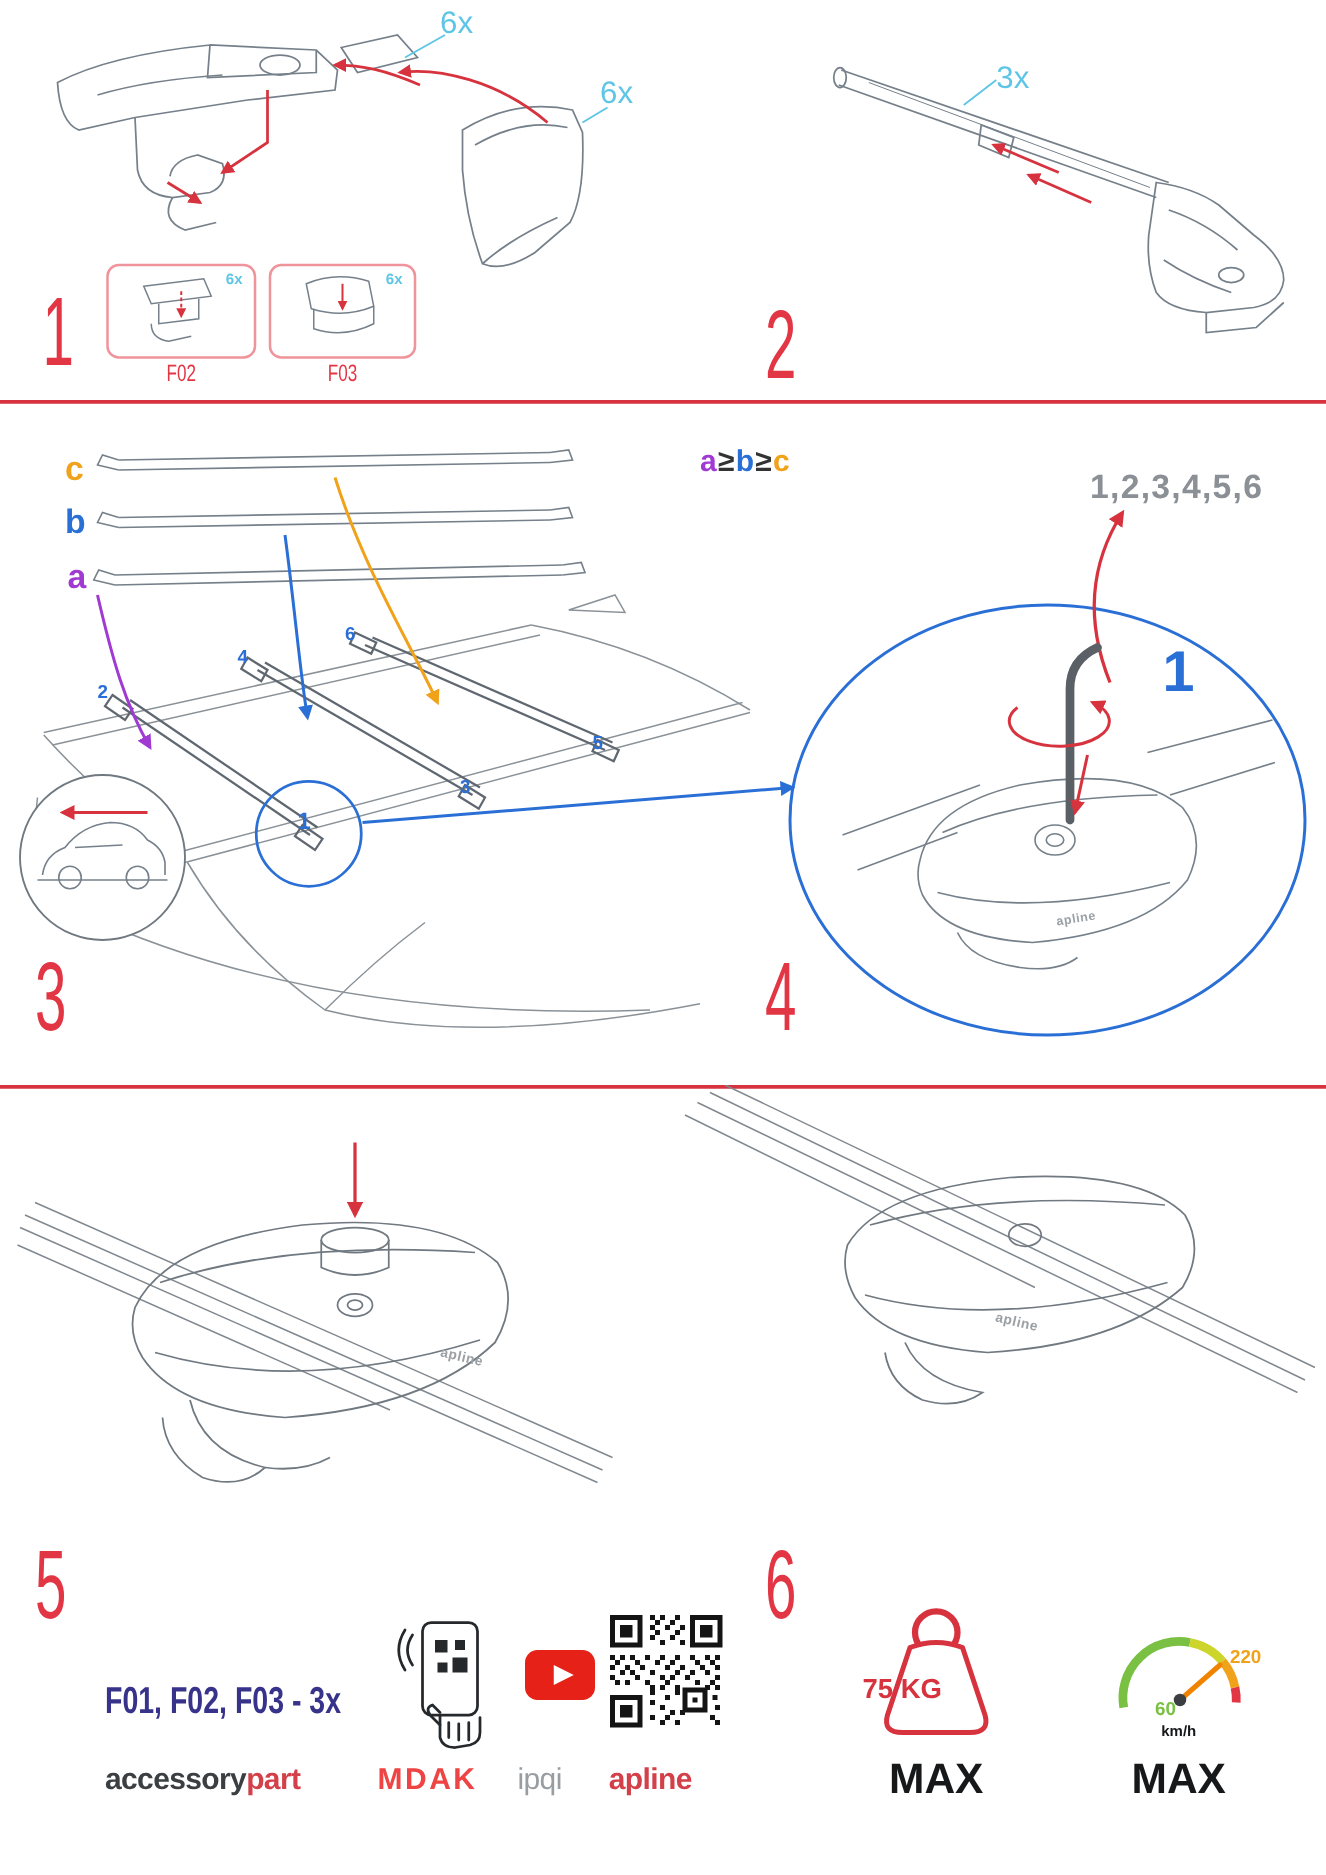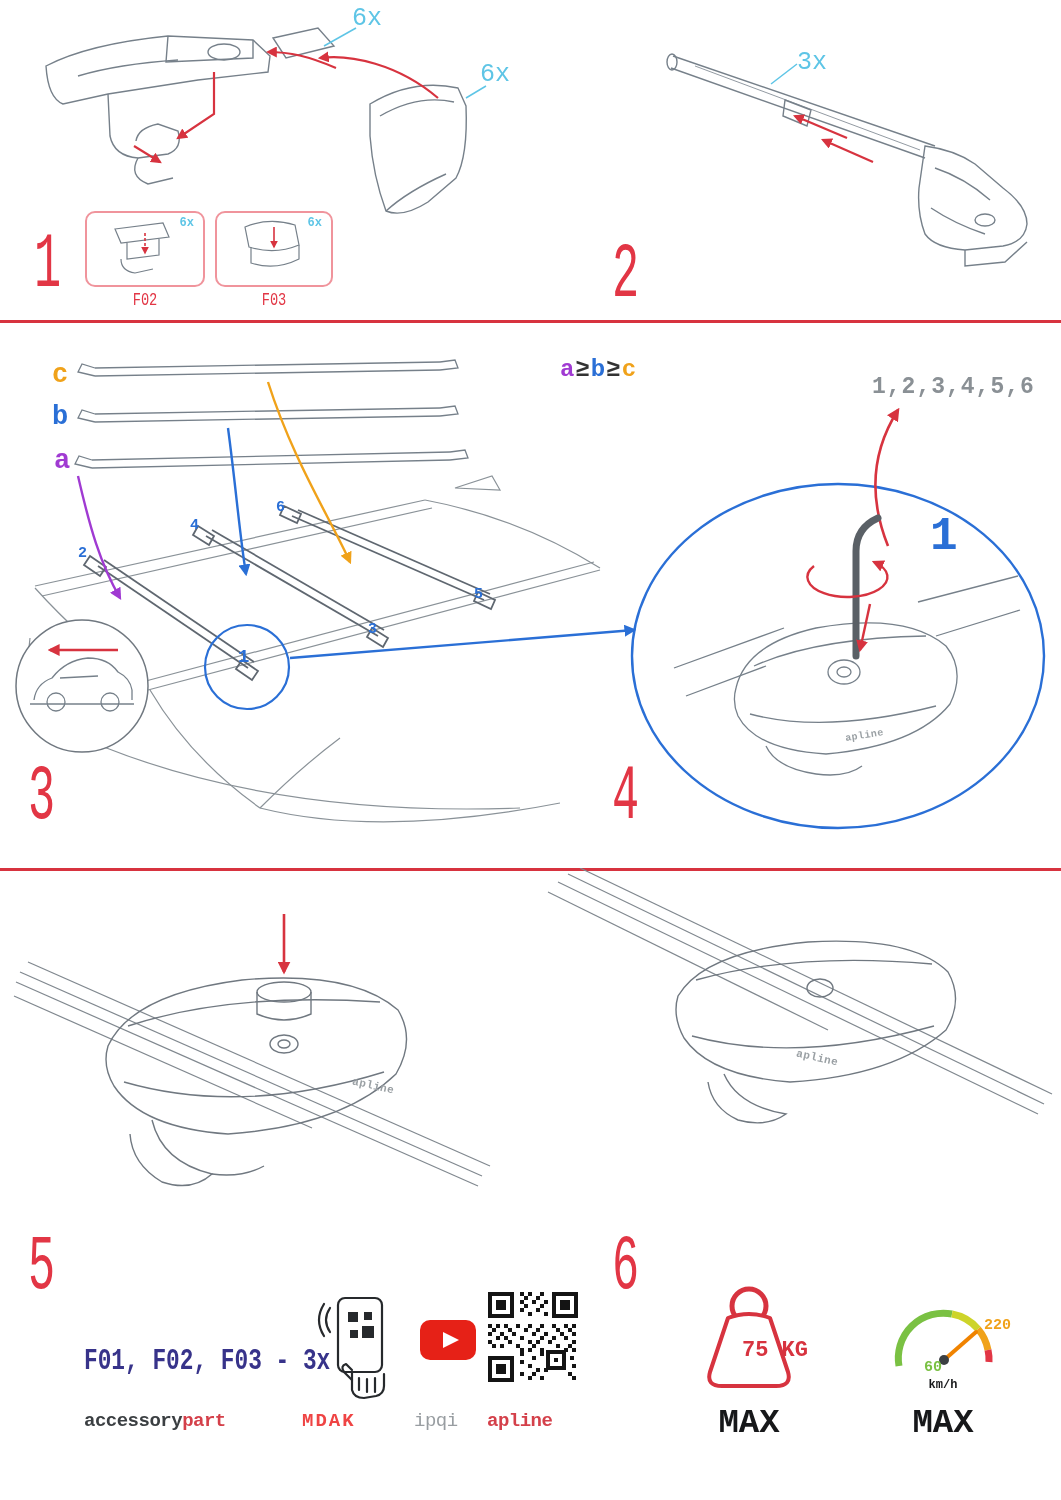--- a/index.html
+++ b/index.html
@@ -1,41 +1,41 @@
 <!DOCTYPE html>
 <html><head>
 <meta charset="utf-8">
 <style>
   *{box-sizing:border-box}
   body{margin:0;background:#fff}
   .page{position:relative;width:1061px;height:1500px;background:#fff;overflow:hidden;
-        font-family:Liberation Mono, monospace;color:#222}
+        font-family:Liberation Sans, sans-serif;color:#222}
   .abs{position:absolute}
   .divider{position:absolute;left:0;width:1061px;height:3px;background:#d7333f}
   .step-num{position:absolute;color:#e23645;font-size:78px;line-height:.95;font-weight:500;
             transform:scaleX(.58);transform-origin:left top;letter-spacing:-3px}
   .qty{position:absolute;color:#5ec5e6;font-size:25px;font-weight:500}
   .mini-box{position:absolute;border:2px solid #f0949c;border-radius:10px;background:#fff}
   .mini-qty{position:absolute;top:3px;right:9px;color:#5ec5e6;font-size:12px;font-weight:600}
   .mini-label{position:absolute;color:#e23645;font-size:19px;text-align:center;
               transform:scaleX(.72);transform-origin:center top;font-weight:500}
   .letter{position:absolute;font-size:27px;font-weight:700;line-height:1}
   .purple{color:#a03ad2}.blue{color:#2a6fd6}.orange{color:#f0a21a}
   .rule{position:absolute;font-size:24px;font-weight:700;color:#333;letter-spacing:1px}
   .roofnum{position:absolute;color:#2a6fd6;font-weight:700;font-size:15px;line-height:1}
-  .seq{position:absolute;color:#8a9095;font-weight:700;font-size:23px;letter-spacing:1px}
+  .seq{position:absolute;color:#8a9095;font-weight:700;font-size:27px;letter-spacing:1px}
   .big1{position:absolute;color:#2a6fd6;font-weight:700;font-size:46px;line-height:1}
   .lcd{transform:scaleX(.76);transform-origin:left top}
   .navy{color:#37338a}
   .parts-line{position:absolute;font-size:30px;font-weight:600;letter-spacing:0}
-  .brand{position:absolute;font-size:19px;font-weight:700;letter-spacing:-.5px;line-height:1}
+  .brand{position:absolute;font-size:24px;font-weight:700;letter-spacing:-.5px;line-height:1}
   .gray-b{color:#3b3f42}.red-b{color:#d4404a}.mid-g{color:#ef4444}.lt-g{color:#989da1;font-weight:400}
   .logo-sm{position:absolute;color:#9aa0a4;font-weight:700;letter-spacing:.5px}
   .maxlbl{position:absolute;font-weight:700;font-size:34px;color:#17181a;text-align:center;line-height:1}
-  .kg{position:absolute;color:#d7333f;font-weight:700;font-size:22px;text-align:right}
+  .kg{position:absolute;color:#d7333f;font-weight:700;font-size:22px;text-align:left}
   .speedlbl{position:absolute;font-weight:700;font-size:15px;line-height:1}
   .green{color:#7ac143}
   .kmh{position:absolute;font-size:12px;color:#17181a;text-align:center;font-weight:600}
 </style>
 </head>
 <body>
 
 <div class="page">
 
   <svg width="0" height="0" style="position:absolute">

